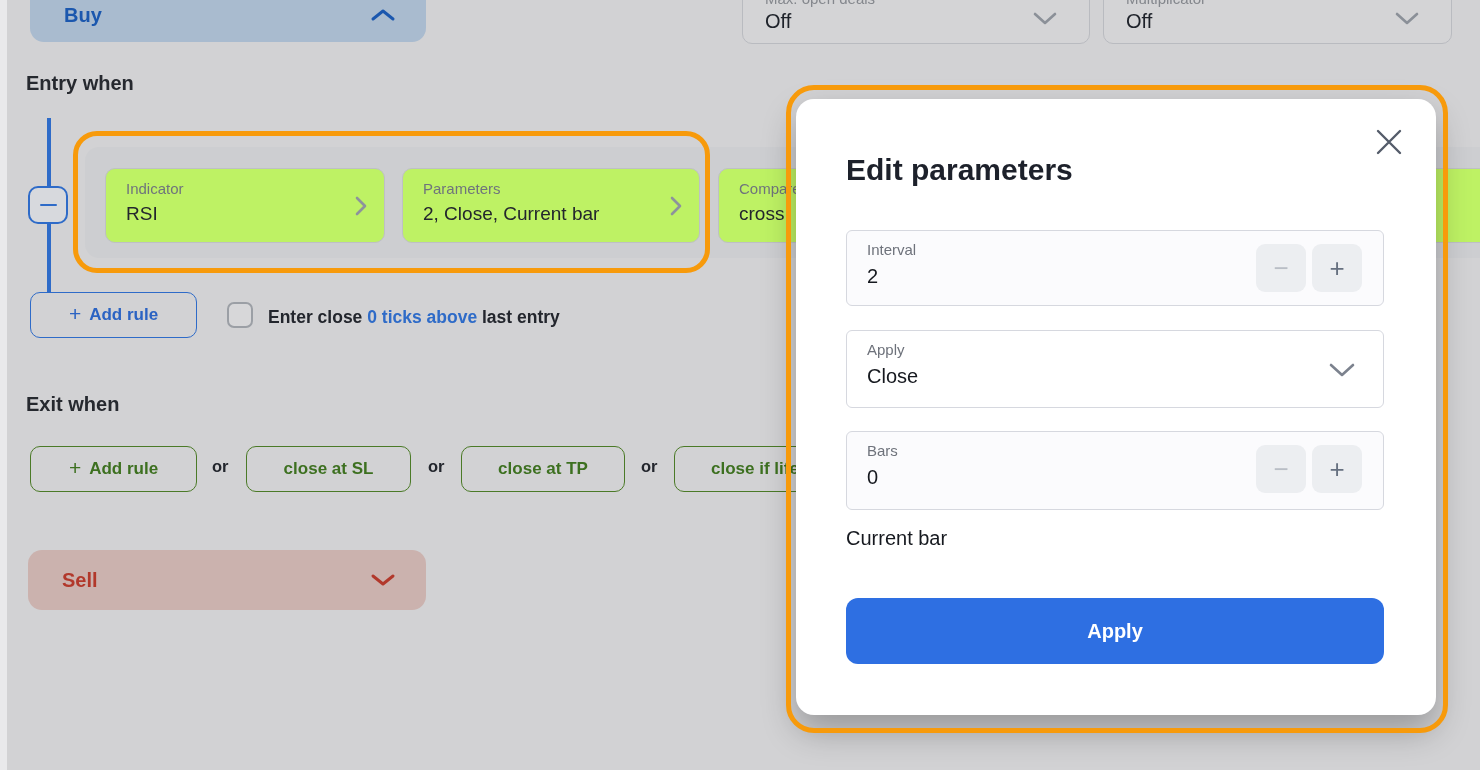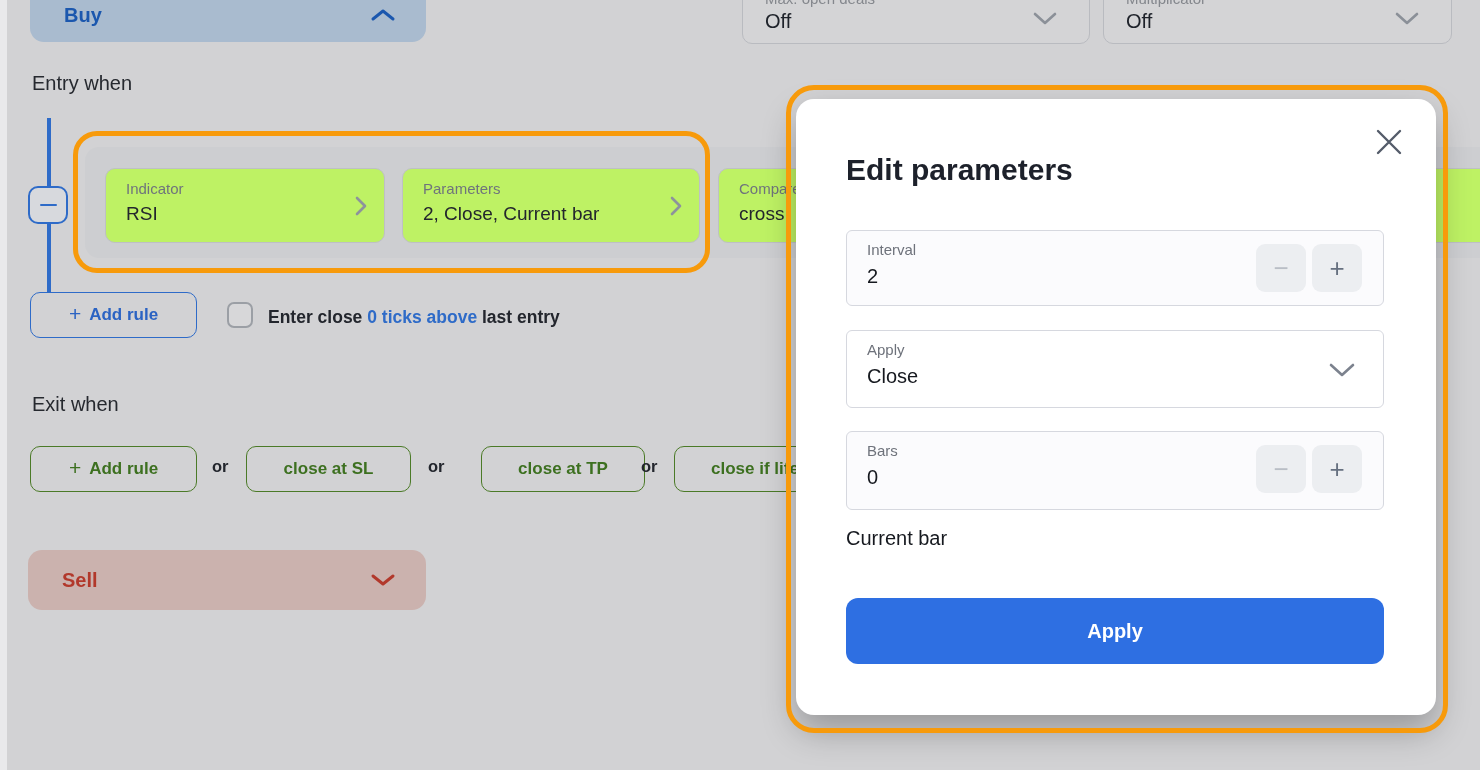--- a/index.html
+++ b/index.html
@@ -23,21 +23,21 @@
 
   
   .top-dd{top:-14px;height:58px;border:1.5px solid #b9bbc0;background:#d4d4d6;border-radius:10px;
     padding:4px 20px 0 22px;}
   .top-dd .dd-label{font-size:15px;color:#84878d;line-height:16px;}
   .top-dd .dd-value{font-size:20px;color:#1e222a;line-height:26px;margin-top:1px;}
   .dd1{left:742px;width:348px;}
   .dd2{left:1103px;width:349px;}
   .top-dd .chev{position:absolute;right:30px;top:24px;}
 
-  .h-when{left:32px;font-size:20px;font-weight:400;color:#26292f;}
+  .h-when{left:26px;font-size:20px;font-weight:700;color:#26292f;}
 
   
   .connector{left:47px;top:118px;width:3.5px;height:174px;background:#2e6bc8;}
   .minus-node{left:28px;top:186px;width:40px;height:38px;border:2px solid #2e6bc8;border-radius:10px;
     background:#d7d9dd;display:flex;align-items:center;justify-content:center;}
   .minus-node .bar{width:17px;height:2.6px;background:#2e6bc8;border-radius:2px;}
 
   
   .rule-group{left:85px;top:147px;width:1520px;height:111px;background:#cdced1;border-radius:14px;}
   .rule-card{top:168px;height:75px;background:#bef264;border:1.5px solid #bec0c5;border-radius:10px;
@@ -174,21 +174,21 @@
 
 <div class="abs pill-btn green-btn exit-row" style="left:30px;width:167px;">
   <span class="plus-g">+</span>
   <span>Add rule</span>
 </div>
 <div class="abs or-sep" style="left:212px;">or</div>
 <div class="abs pill-btn green-btn exit-row" style="left:246px;width:165px;">
   <span>close at SL</span>
 </div>
 <div class="abs or-sep" style="left:428px;">or</div>
-<div class="abs pill-btn green-btn exit-row" style="left:461px;width:164px;margin-left:20px;">
+<div class="abs pill-btn green-btn exit-row" style="left:461px;width:164px;">
   <span>close at TP</span>
 </div>
 <div class="abs or-sep" style="left:641px;">or</div>
 <div class="abs pill-btn green-btn exit-row" style="left:674px;width:230px;justify-content:flex-start;padding-left:36px;">
   <span>close if life</span>
 </div>
 
 <div class="abs sec-header sell-header">
   <span>Sell</span>
   <span>

